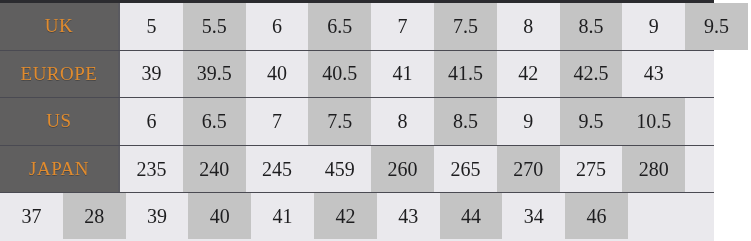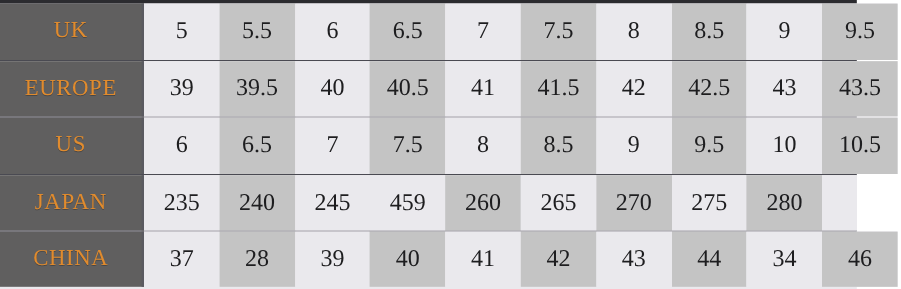--- a/index.html
+++ b/index.html
@@ -103,57 +103,54 @@
       <div class="cells">
         <div class="cell">39</div>
         <div class="cell shaded">39.5</div>
         <div class="cell">40</div>
         <div class="cell shaded">40.5</div>
         <div class="cell">41</div>
         <div class="cell shaded">41.5</div>
         <div class="cell">42</div>
         <div class="cell shaded">42.5</div>
         <div class="cell">43</div>
-        <div class="cell shaded">43.5</div>
         <div class="cell tail"></div>
       </div>
     </div>
     <div class="row">
       <div class="label-cell">US</div>
       <div class="cells">
         <div class="cell">6</div>
         <div class="cell shaded">6.5</div>
         <div class="cell">7</div>
         <div class="cell shaded">7.5</div>
         <div class="cell">8</div>
         <div class="cell shaded">8.5</div>
         <div class="cell">9</div>
         <div class="cell shaded">9.5</div>
-        <div class="cell">10</div>
         <div class="cell shaded">10.5</div>
         <div class="cell tail"></div>
       </div>
     </div>
     <div class="row">
       <div class="label-cell">JAPAN</div>
       <div class="cells">
         <div class="cell">235</div>
         <div class="cell shaded">240</div>
         <div class="cell">245</div>
         <div class="cell">459</div>
         <div class="cell shaded">260</div>
         <div class="cell">265</div>
         <div class="cell shaded">270</div>
         <div class="cell">275</div>
         <div class="cell shaded">280</div>
         <div class="cell tail"></div>
       </div>
     </div>
     <div class="row">
-      <div class="label-cell">CHINA</div>
       <div class="cells">
         <div class="cell">37</div>
         <div class="cell shaded">28</div>
         <div class="cell">39</div>
         <div class="cell shaded">40</div>
         <div class="cell">41</div>
         <div class="cell shaded">42</div>
         <div class="cell">43</div>
         <div class="cell shaded">44</div>
         <div class="cell">34</div>

